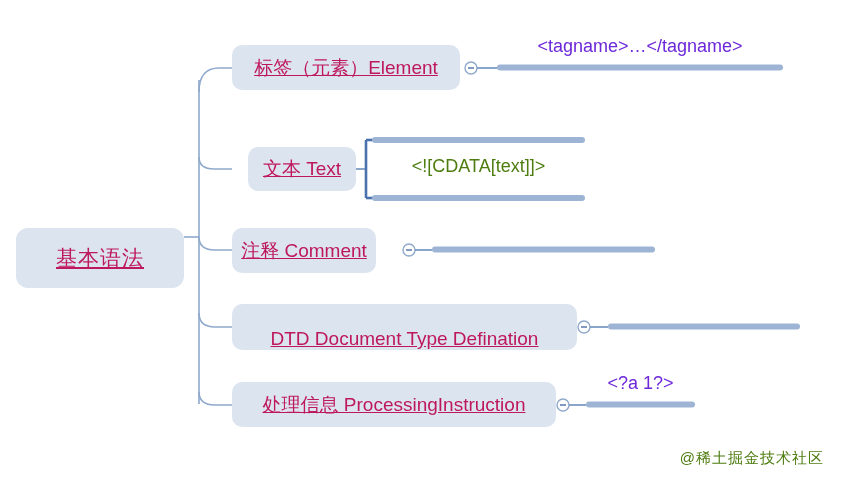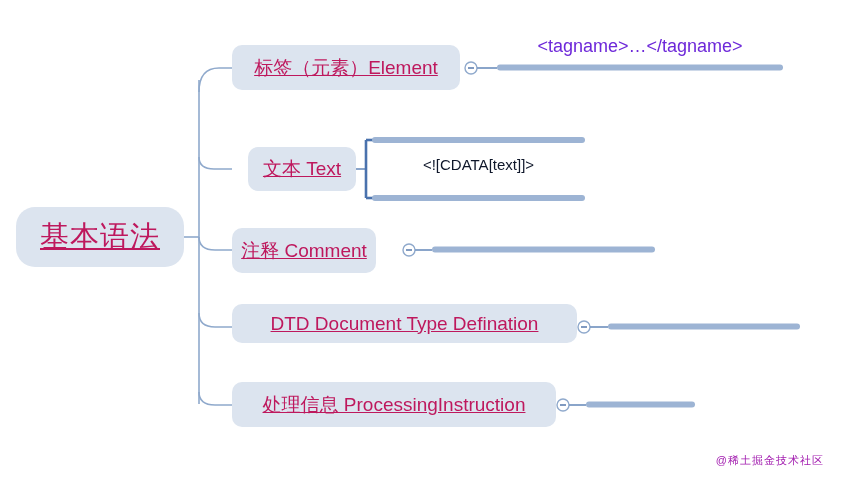--- a/index.html
+++ b/index.html
@@ -32,47 +32,48 @@
     border-radius: 10px;
     color: #be185d;
     display: flex;
     align-items: center;
     justify-content: center;
     box-sizing: border-box;
     white-space: nowrap;
     text-decoration: underline;
   }
   .node.root {
-    font-size: 29px;
+    font-size: 21px;
     letter-spacing: 1px;
-    border-radius: 19px;
+    border-radius: 12px;
+    margin-top: 21px;
   }
   .node.branch {
     font-size: 19px;
   }
 
   .code-label {
     position: absolute;
     color: #6d28d9;
     font-size: 18px;
     white-space: nowrap;
     text-align: center;
     font-family: "Liberation Sans", "DejaVu Sans", sans-serif;
   }
   .code-label.mid {
-    color: #0f172a;
-    font-size: 15px;
+    color: #4d7c0f;
+    font-size: 18px;
   }
 
   .watermark {
     position: absolute;
     right: 18px;
     bottom: 14px;
-    color: #a21caf;
-    font-size: 11px;
+    color: #4d7c0f;
+    font-size: 15px;
     letter-spacing: 1px;
     white-space: nowrap;
     margin-left: 12px;
   }
 </style>
 </head>
 <body>
 
 <div id="stage">
 
@@ -127,35 +128,38 @@
   </div>
 
   <div class="node branch" style="left:232px; top:147px; width:108px; height:44px;margin-left:16px;">
     <span>文本 Text</span>
   </div>
 
   <div class="node branch" style="left:232px; top:228px; width:144px; height:45px;">
     <span>注释 Comment</span>
   </div>
 
-  <div class="node branch" style="left:232px; top:304px; width:345px; height:39px;">
+  <div class="node branch" style="left:232px; top:304px; width:345px; height:46px;align-items:flex-end;">
     <span>DTD Document Type Defination</span>
   </div>
 
   <div class="node branch" style="left:232px; top:382px; width:324px; height:45px;">
     <span>处理信息 ProcessingInstruction</span>
   </div>
 
   <div class="code-label" style="left:497px; top:36px; width:286px;">
     <span>&lt;tagname&gt;…&lt;/tagname&gt;</span>
   </div>
 
 
   <div class="code-label mid" style="left:372px; top:156px; width:213px;">
     <span>&lt;![CDATA[text]]&gt;</span>
   </div>
 
 
 
+  <div class="code-label" style="left:586px; top:373px; width:109px;">
+    <span>&lt;?a 1?&gt;</span>
+  </div>
 
   <div class="watermark">@稀土掘金技术社区</div>
 
 </div>
 
 </body></html>

